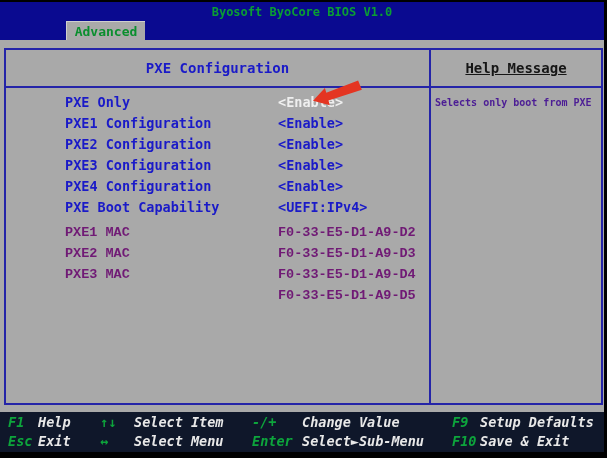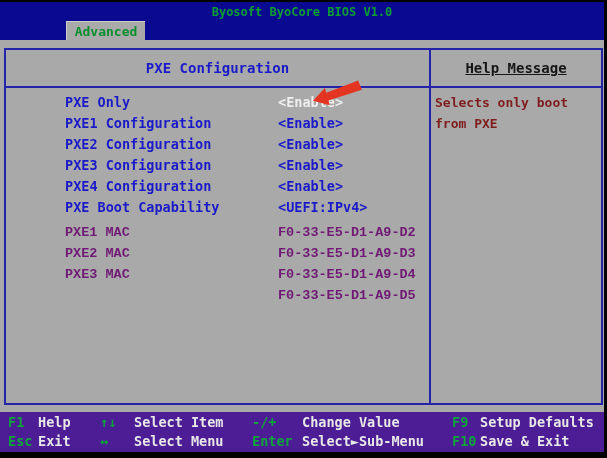--- a/index.html
+++ b/index.html
@@ -23,27 +23,27 @@
   .panel-heading{height:36px;line-height:36px;border-bottom:2px solid #2424a8;
     text-align:center;font-size:14px;color:#1a1ac8;}
   .panel-heading.dark{color:#161616;text-decoration:underline;}
   .rows{position:absolute;left:0;top:42px;width:100%;padding-left:35px;}
   .rows.info{top:172px;}
   .row{position:relative;height:21px;line-height:21px;font-size:13.5px;}
   .row .lbl{position:absolute;left:24px;color:#1a1ac8;white-space:pre;}
   .row .val{position:absolute;left:237px;color:#1a1ac8;white-space:pre;}
   .row .val.selected{color:#efefef;}
   .rows.info .lbl,.rows.info .val{color:#701a75;font-family:Liberation Mono, monospace;}
-  .help-text{position:absolute;left:4px;top:42px;width:158px;color:#7f1d1d;
-    font-size:13px;line-height:21px;}
+  .help-text{position:absolute;left:4px;top:42px;width:158px;color:#4c1d95;
+    font-size:10px;line-height:21px;}
   
   .arrow{position:absolute;left:312px;top:91px;width:52px;height:20px;
     transform:rotate(-16deg);transform-origin:0 50%;}
   
-  .footer{position:absolute;left:0;top:412px;width:604px;height:40px;background:#4c1d95;}
+  .footer{position:absolute;left:0;top:412px;width:604px;height:40px;background:#0f172a;font-style:italic;}
   .frow{position:absolute;left:0;width:100%;height:19px;line-height:19px;font-size:13.5px;}
   .frow.r1{top:1px;} .frow.r2{top:20px;}
   .fitem{position:absolute;white-space:pre;color:#e8e8e8;}
   .fitem .fkey{display:inline-block;color:#0da53c;}
   .c1{left:8px;}  .c1 .fkey{width:30px;}
   .c2{left:100px;}.c2 .fkey{width:34px;}
   .c3{left:252px;}.c3 .fkey{width:50px;}
   .c4{left:452px;}.c4 .fkey{width:28px;}
   .edge-right{position:absolute;right:0;top:0;width:3px;height:458px;background:#000;}
 </style>

